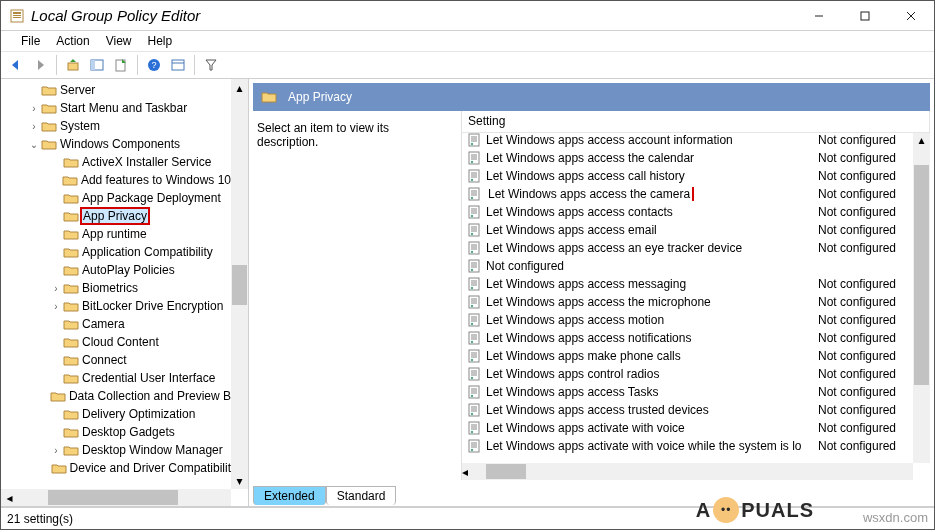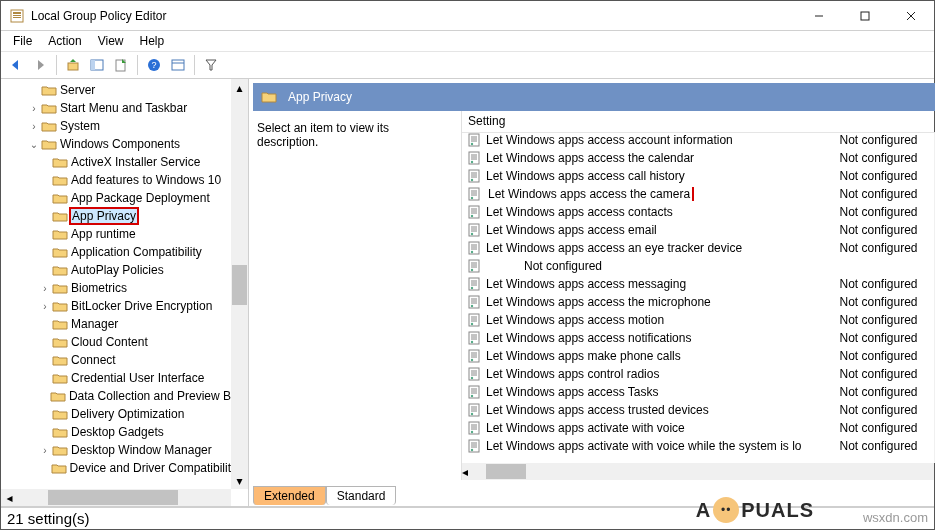--- a/index.html
+++ b/index.html
@@ -1,25 +1,25 @@
 <!DOCTYPE html>
 <html><head>
 <meta charset="utf-8">
 <style>
   * { box-sizing: border-box; }
   html, body { margin: 0; padding: 0; font-family: "Segoe UI", Tahoma, sans-serif; font-size: 12px; color: #000; background: #fff; }
   .window { width: 935px; height: 530px; border: 1px solid #555; display: flex; flex-direction: column; position: relative; background: #fff; }
   
   .titlebar { height: 30px; display: flex; align-items: center; border-bottom: 1px solid #d0d0d0; }
   .titlebar .icon { width: 16px; height: 16px; margin: 0 6px 0 8px; display: inline-flex; align-items: center; justify-content: center; }
-  .titlebar .title { flex: 1; font-size: 12px; }
+  .titlebar .title { flex: 1; font-size: 15px; font-style: italic; }
   .titlebar .ctl { width: 46px; height: 30px; display: flex; align-items: center; justify-content: center; }
   .titlebar .ctl svg { stroke: #222; }
   
-  .menubar { height: 20px; display: flex; align-items: center; padding: 0 4px; }
+  .menubar { height: 20px; display: flex; align-items: center; padding: 0 12px; }
   .menubar .m { padding: 2px 8px; }
   
   .toolbar { height: 28px; border-top: 1px solid #e5e5e5; border-bottom: 1px solid #cfcfcf; display: flex; align-items: center; padding: 0 4px; gap: 2px; }
   .toolbar .tb { width: 22px; height: 22px; display: flex; align-items: center; justify-content: center; }
   .toolbar .sep { width: 1px; height: 20px; background: #d0d0d0; margin: 0 3px; }
   
   .body { flex: 1; display: flex; min-height: 0; border-bottom: 1px solid #cfcfcf; }
   .treewrap { width: 248px; display: flex; flex-direction: column; border-right: 1px solid #cfcfcf; min-height: 0; }
   .tree { flex: 1; overflow: hidden; position: relative; padding-top: 2px; }
   .tree .sc-v { position: absolute; right: 0; top: 0; bottom: 17px; width: 17px; background: #f0f0f0; display:flex; flex-direction:column; align-items:center; justify-content:space-between; }
@@ -28,51 +28,51 @@
   .tree .sc-h { position: absolute; left: 0; right: 17px; bottom: 0; height: 17px; background: #f0f0f0; display:flex; align-items:center; }
   .tree .sc-h .thumb { height:15px; width:130px; background:#c2c2c2; margin-left:30px; }
   .tree-inner { padding-right: 17px; padding-bottom: 17px; }
   .node { display: flex; align-items: center; height: 18px; white-space: nowrap; }
   .tw { width: 14px; display: inline-flex; justify-content: center; color: #666; font-size: 10px; }
   .fi { width: 16px; height: 14px; display: inline-flex; align-items: center; justify-content: center; margin-right: 3px; }
   .node .label { }
   .node.sel .label { background: #cde8ff; outline: 1px solid #7bb6e8; padding: 0 1px; }
   .node.redbox .label { outline: 2px solid #d40000; padding: 0 1px; }
   .pad2 { padding-left: 26px; }
-  .pad3 { padding-left: 37px; }
+  .pad3 { padding-left: 48px; }
   
   .content { flex: 1; display: flex; flex-direction: column; min-height: 0; }
   .content-body { flex: 1; display: flex; flex-direction: column; min-height: 0; position: relative; }
   .header-strip { height: 28px; background: #6f91c4; color: #fff; display: flex; align-items: center; padding-left: 8px; gap: 8px; margin: 4px 4px 0 4px; }
   .header-strip .fi svg path, .header-strip .fi svg rect { }
   .split { flex: 1; display: flex; min-height: 0; margin: 0 4px 4px 4px; }
   .desc { width: 208px; padding: 10px 8px 4px 4px; font-size: 12px; }
   .listpane { flex: 1; border-left: 1px solid #e0e0e0; display: flex; flex-direction: column; min-height: 0; position: relative; }
   .cols { display: flex; height: 22px; border-bottom: 1px solid #e5e5e5; }
   .cols .c { padding: 3px 6px; border-right: 1px solid #e5e5e5; }
   .cols .c.setting { flex: 1; }
   .cols .c.state { width: 95px; }
   .rows { flex: 1; overflow: hidden; position: relative; }
   .rows-inner { }
   .row { display: flex; align-items: flex-start; height: 18px; }
   .row .ric { width: 16px; height: 14px; margin: 0 4px 0 4px; display: inline-flex; align-items:center; justify-content:center; }
   .row .rlabel { flex: 1; white-space: nowrap; overflow: hidden; text-overflow: clip; }
-  .row .rstate { width: 95px; white-space: nowrap; overflow: hidden; margin-left: 38px; }
+  .row .rstate { width: 95px; white-space: nowrap; overflow: hidden; }
   .row.redbox .rlabel span { outline: 2px solid #d40000; padding: 0 2px; }
   .list-sc-v { position:absolute; right:0; top:22px; bottom:17px; width:17px; background:#f0f0f0; display:flex; flex-direction:column; align-items:center; }
   .list-sc-v .thumb { width:15px; height:220px; background:#c2c2c2; margin-top:18px; }
   .list-sc-h { position:absolute; left:0; right:17px; bottom:0; height:17px; background:#f0f0f0; display:flex; align-items:center; }
   .list-sc-h .thumb { height:15px; width:40px; background:#c2c2c2; margin-left:18px; }
   .rows { padding-right:17px; padding-bottom:17px; }
   
   .tabs { height: 22px; display: flex; align-items: flex-end; padding-left: 4px; gap: 0; border-top: 0; }
   .tab { border: 1px solid #b5b5b5; border-top: 1px solid #b5b5b5; border-bottom: none; background: #fff; padding: 2px 10px; font-size: 12px; border-radius: 0 0 4px 4px; position: relative; top: -1px; }
-  .tab.inactive { background: #fdba74; }
-  
-  .status { height: 22px; border-top: 1px solid #cfcfcf; display: flex; align-items: center; padding: 0 6px; font-size: 15px; }
+  .tab.inactive { background: #7dd3fc; }
+  
+  .status { height: 22px; border-top: 1px solid #cfcfcf; display: flex; align-items: center; padding: 0 6px; font-size: 12px; }
   
   .wm { position: absolute; right: 6px; bottom: 4px; font-size: 13px; color: #999; }
   .logo { position:absolute; right:120px; bottom:6px; font-size:20px; font-weight:700; color:#2a2a2a; letter-spacing:1px; pointer-events:none; display:flex; align-items:center; gap:2px;}
   .logo .face { width:26px; height:26px; border-radius:50%; background:#f6c57a; display:inline-flex; align-items:center; justify-content:center; font-size:12px; font-weight:400; }
 </style>
 </head>
 <body>
 
 <div class="window">
 
@@ -284,21 +284,21 @@
               </span>
               <span class="label">BitLocker Drive Encryption</span>
             </div>
             <div class="node pad3">
               <span class="tw"></span>
               <span class="fi">
                 <svg width="16" height="13">
                   <path d="M1 3 L6 3 L7 4 L15 4 L15 11 L1 11 Z" fill="#f6d27a" stroke="#b08840"></path>
                 </svg>
               </span>
-              <span class="label">Manager</span>
+              <span class="label">Camera</span>
             </div>
             <div class="node pad3">
               <span class="tw"></span>
               <span class="fi">
                 <svg width="16" height="13">
                   <path d="M1 3 L6 3 L7 4 L15 4 L15 11 L1 11 Z" fill="#f6d27a" stroke="#b08840"></path>
                 </svg>
               </span>
               <span class="label">Cloud Content</span>
             </div>

